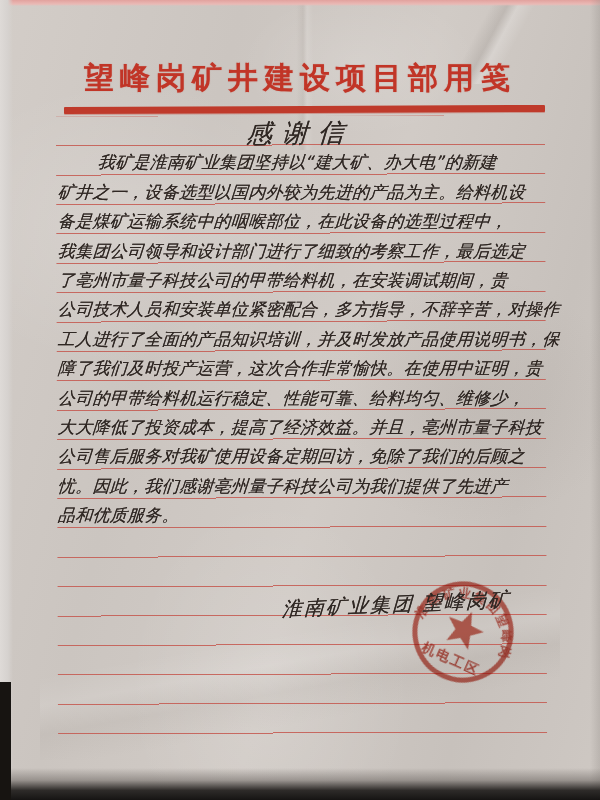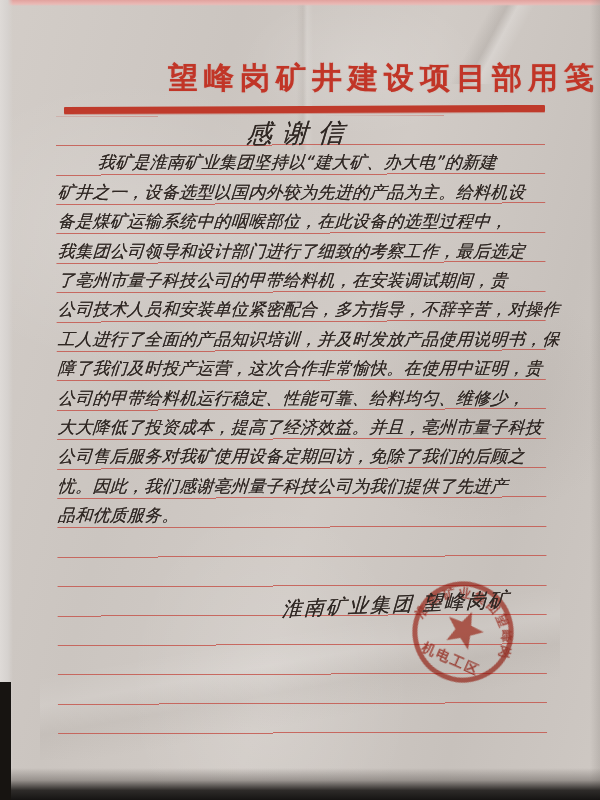--- a/index.html
+++ b/index.html
@@ -36,21 +36,21 @@
   .edge-top{position:absolute;left:0;top:0;width:600px;height:6px;background:linear-gradient(to bottom,#e2a29e,#e9bab6 70%,rgba(233,186,182,0));}
   .edge-left{position:absolute;left:0;top:0;width:13px;height:800px;background:linear-gradient(to right,#dedad7,#d6d2cf 60%,rgba(214,210,207,0));}
   .edge-bottom{position:absolute;left:0;top:768px;width:600px;height:32px;
     background:linear-gradient(to bottom,rgba(160,154,149,0) 0%,rgba(110,104,100,.55) 38%,#2e2b29 70%,#161413 100%);}
   .edge-bottom-left{position:absolute;left:0;top:682px;width:11px;height:118px;background:#171411;}
   .edge-right{position:absolute;right:0;top:0;width:10px;height:800px;background:linear-gradient(to left,rgba(150,144,139,.35),rgba(150,144,139,0));}
 
   
   .letterhead-title{
     position:absolute;left:0;top:58px;width:600px;
-    text-align:right;
+    text-align:center;
     font-family:"DejaVu Serif","Liberation Serif",serif;
     font-weight:700;font-size:30px;letter-spacing:6px;
     color:#c13527;text-shadow:0 0 1px rgba(193,53,39,.55);
     white-space:nowrap;
   }
   .letterhead-rule{
     position:absolute;left:64px;top:106px;width:481px;height:7px;
     background:#bf3a2b;border-radius:1px;transform:rotate(-.25deg);
     box-shadow:0 1px 0 rgba(191,58,43,.35);
   }

